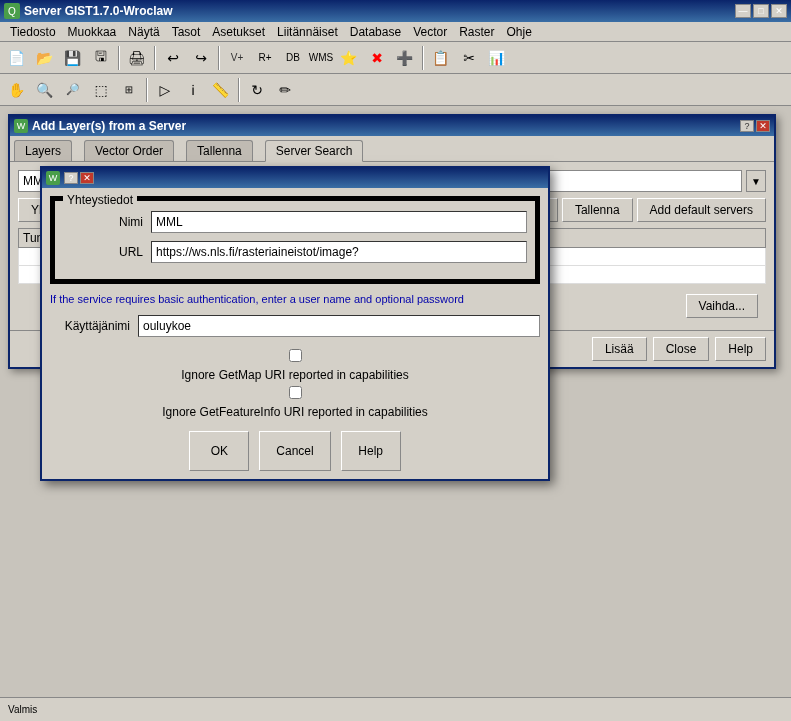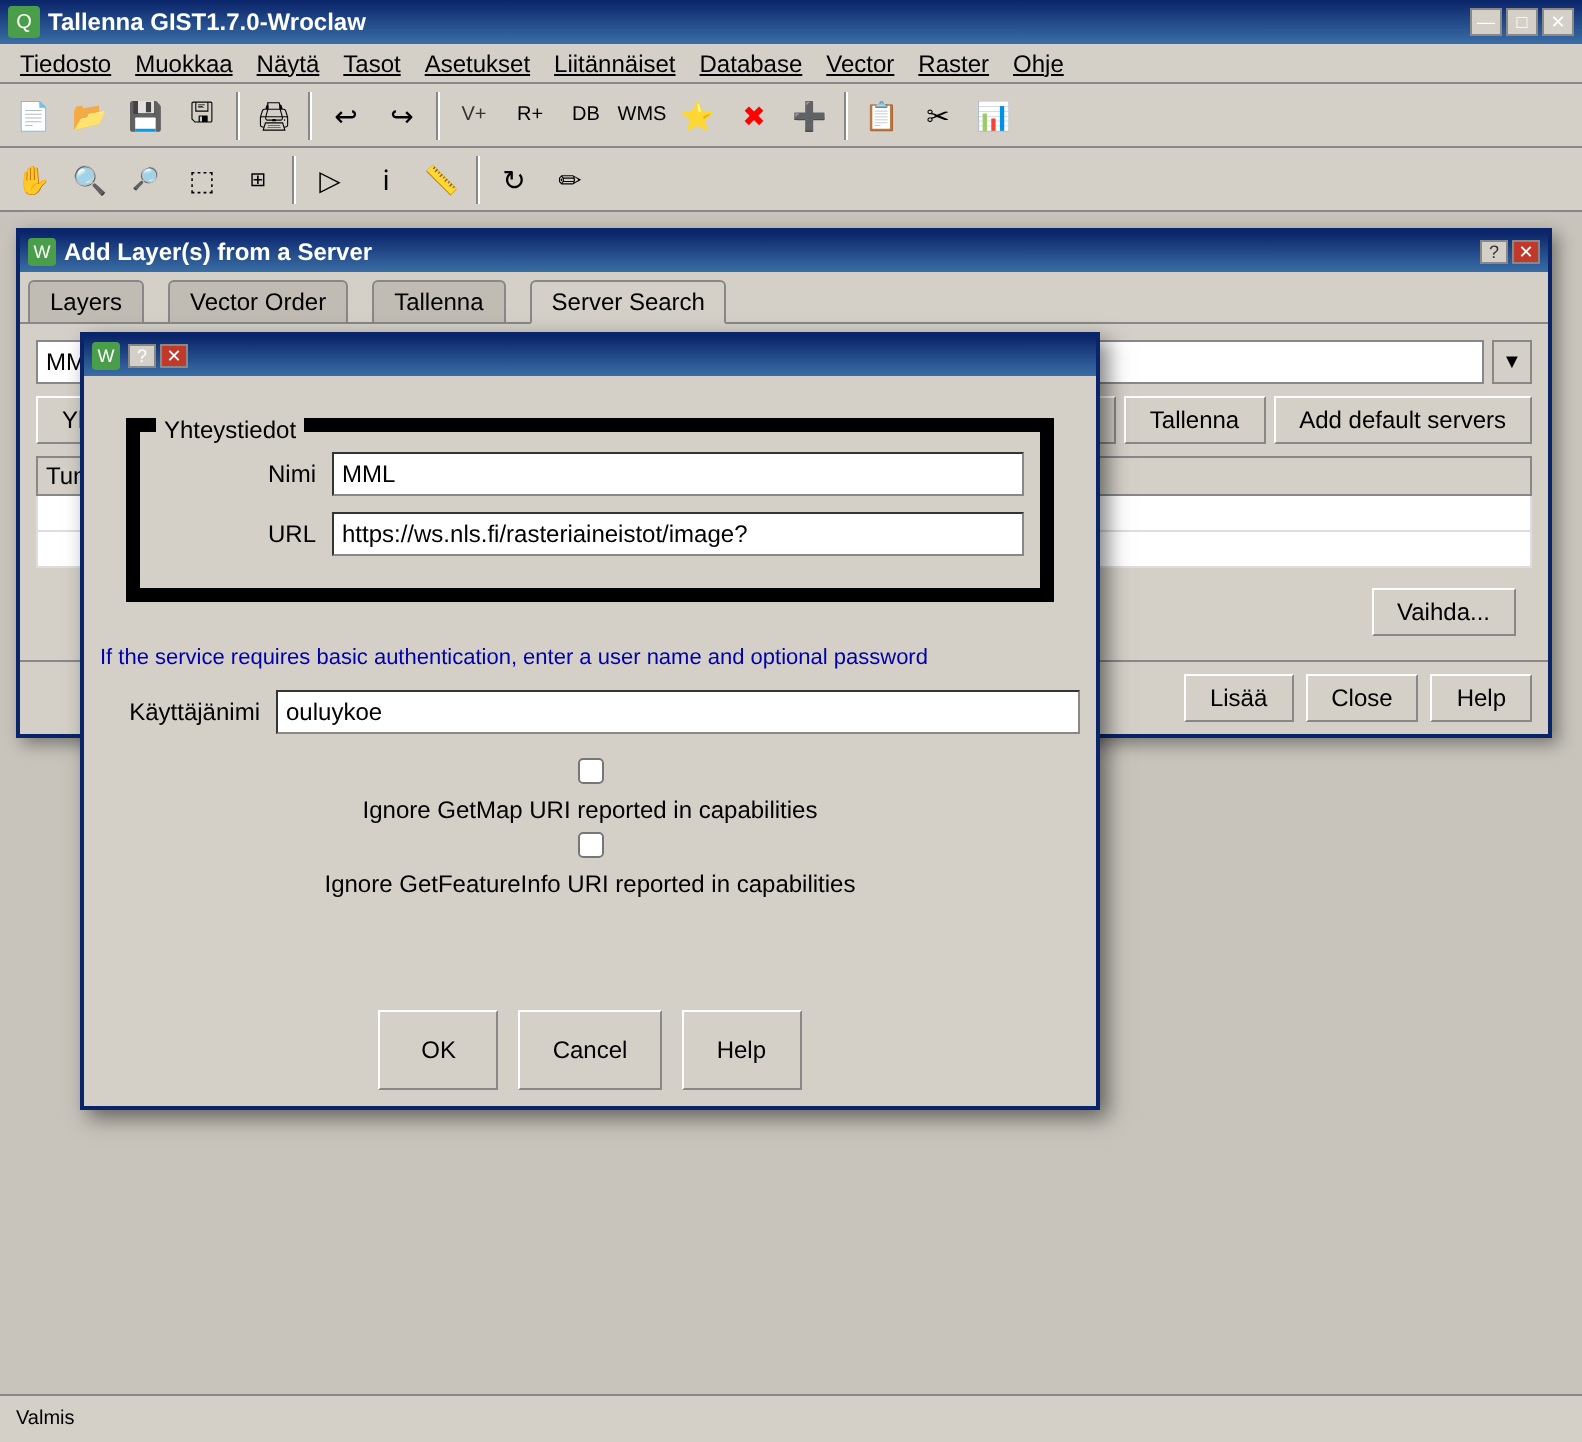--- a/index.html
+++ b/index.html
@@ -46,21 +46,20 @@
       height: 20px;
       display: flex;
       align-items: center;
       border-bottom: 1px solid #888;
       padding: 0 4px;
     }
     .menu-item {
       padding: 12px 6px;
       font-size: 12px;
       cursor: pointer;
-      text-decoration: underline;
     }
 
     
     .toolbar {
       background: #d4d0c8;
       height: 32px;
       display: flex;
       align-items: center;
       padding: 2px 4px;
       gap: 2px;
@@ -271,22 +270,22 @@
       width: 14px; height: 12px;
       background: #d4d0c8;
       border: 1px solid #888;
       font-size: 9px; cursor: pointer;
       display: flex; align-items: center; justify-content: center;
     }
     .wms-title-btn.close { background: #c0392b; color: white; }
 
     
     .groupbox {
-      border: 7px solid #000000;
-      margin: 21px;
+      border: 5px solid #000000;
+      margin: 8px;
       padding: 10px 8px 8px;
       position: relative;
     }
     .groupbox-legend {
       position: absolute;
       top: -8px;
       left: 8px;
       background: #d4d0c8;
       padding: 0 4px;
       font-size: 12px;
@@ -342,21 +341,20 @@
     .wms-btn {
       padding: 3px 16px;
       background: #d4d0c8;
       border: 1px solid #888;
       border-top-color: #fff;
       border-left-color: #fff;
       cursor: pointer;
       font-size: 12px;
       height: 40px;
       min-width: 60px;
-      margin-top: 44px;
     }
 
     
     .add-layer-bottom {
       display: flex;
       justify-content: flex-end;
       gap: 6px;
       padding: 6px 8px;
       background: #d4d0c8;
       border-top: 1px solid #888;
@@ -376,21 +374,21 @@
       padding: 2px 4px;
       gap: 2px;
       border-bottom: 1px solid #888;
     }
   </style>
 </head>
 <body>
 
 <div class="title-bar">
   <div class="title-bar-icon">Q</div>
-  <div class="title-bar-text">Tallenna GIST1.7.0-Wroclaw</div>
+  <div class="title-bar-text">Server GIST1.7.0-Wroclaw</div>
   <div class="title-bar-buttons">
     <div class="title-btn">—</div>
     <div class="title-btn">□</div>
     <div class="title-btn">✕</div>
   </div>
 </div>
 
 <div class="menu-bar">
   <div class="menu-item">Tiedosto</div>
   <div class="menu-item">Muokkaa</div>

